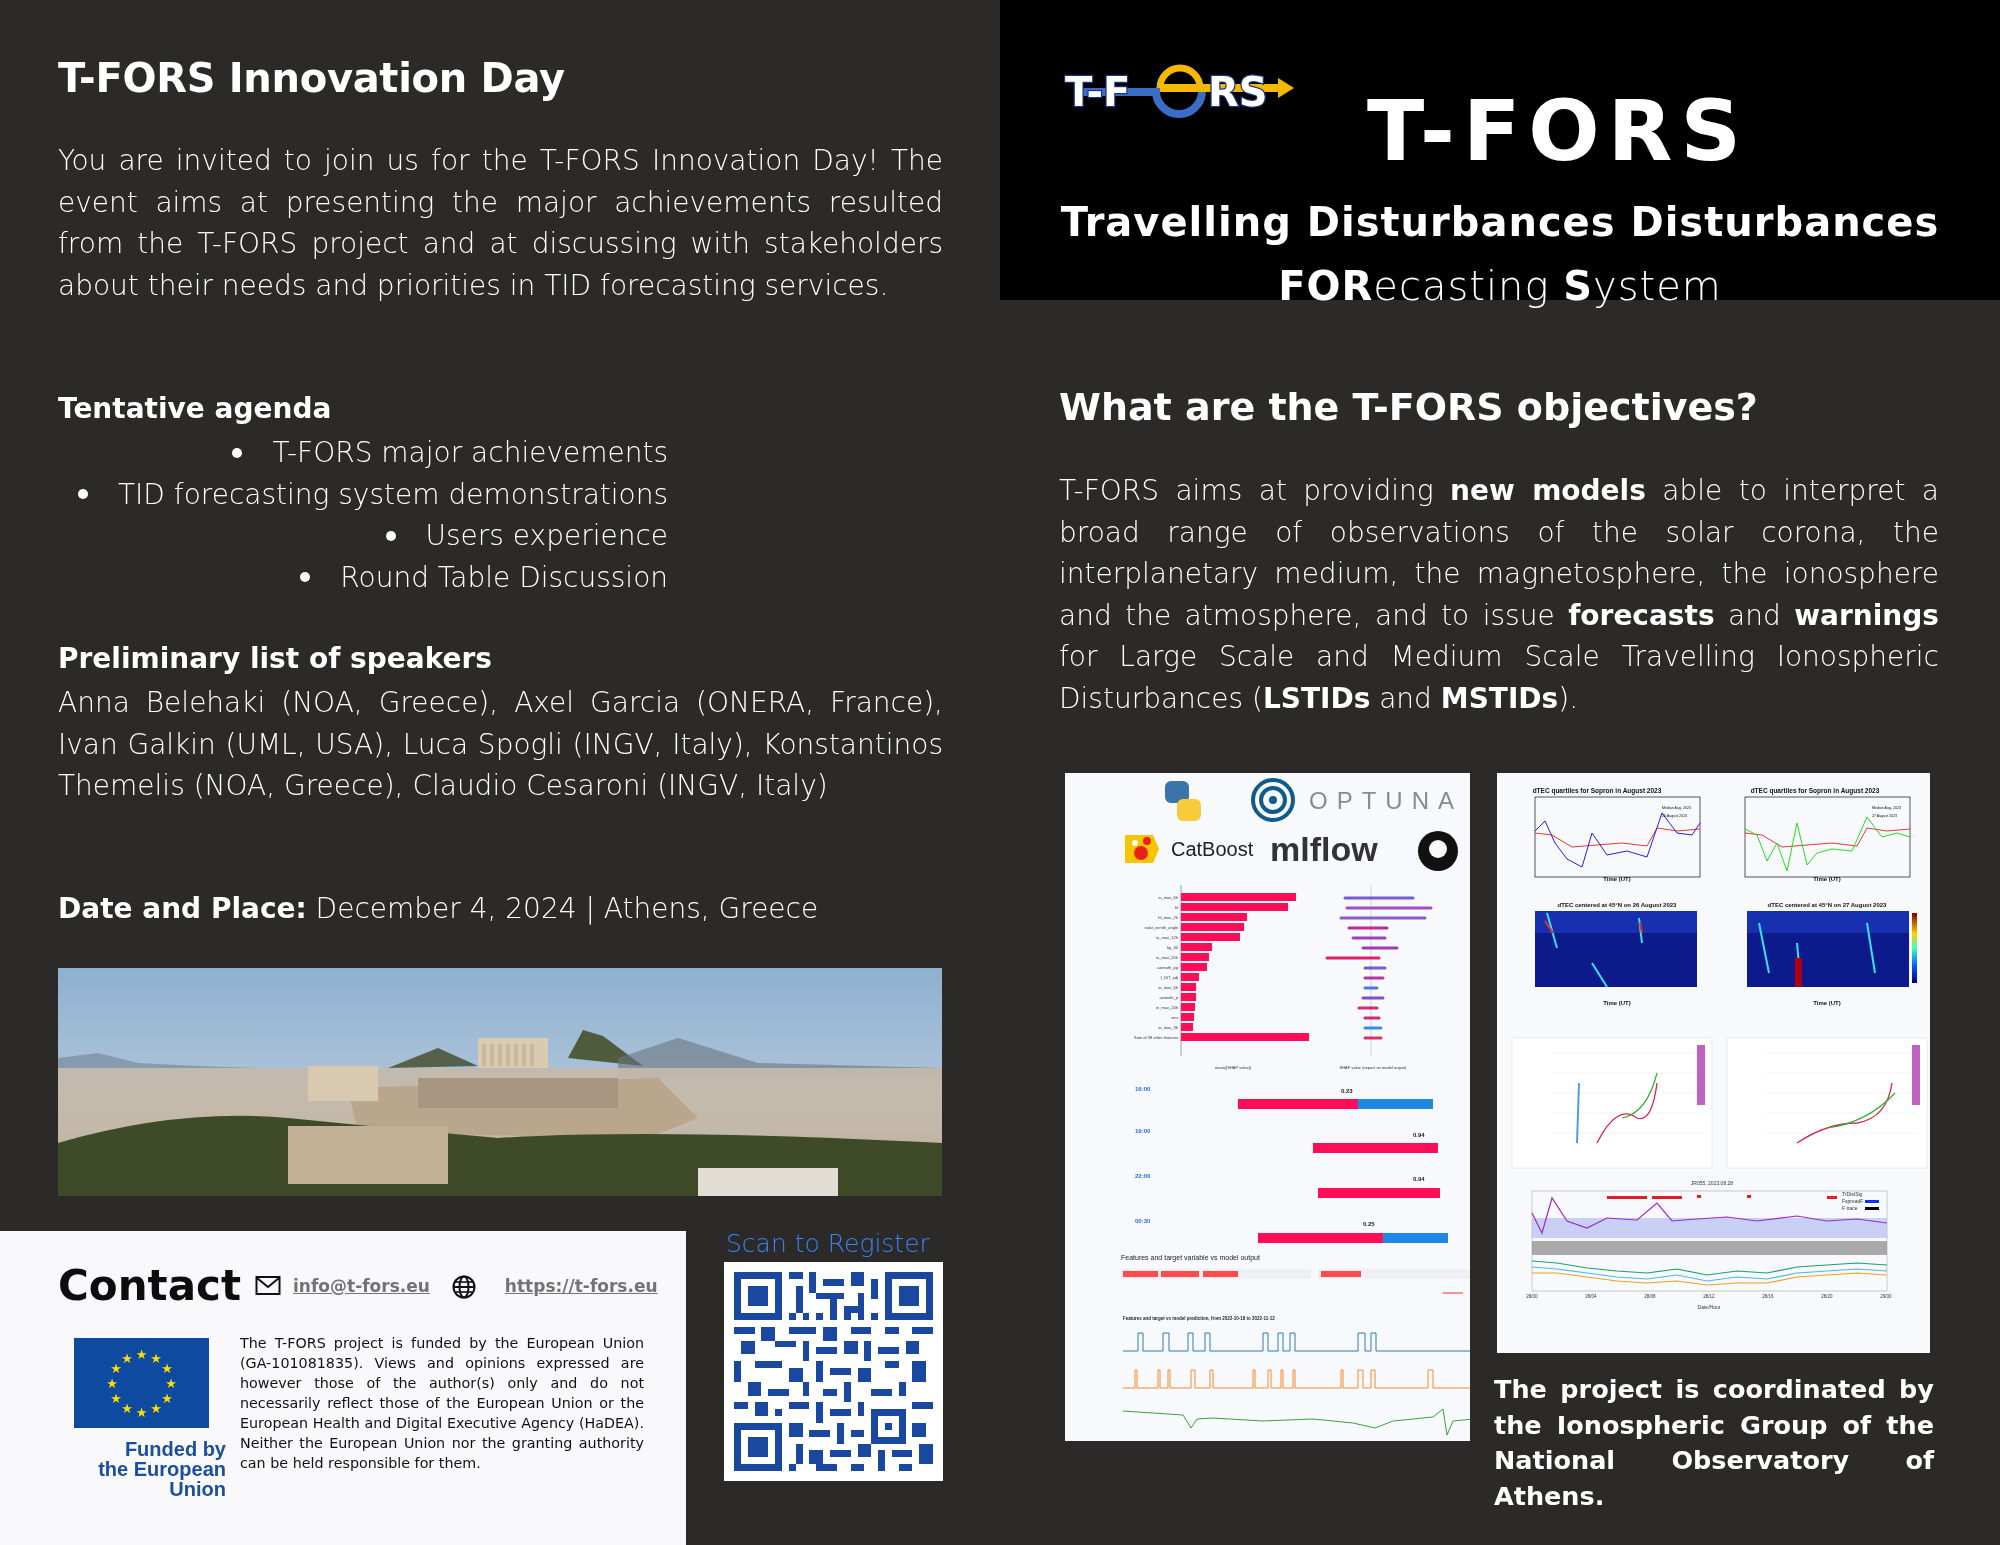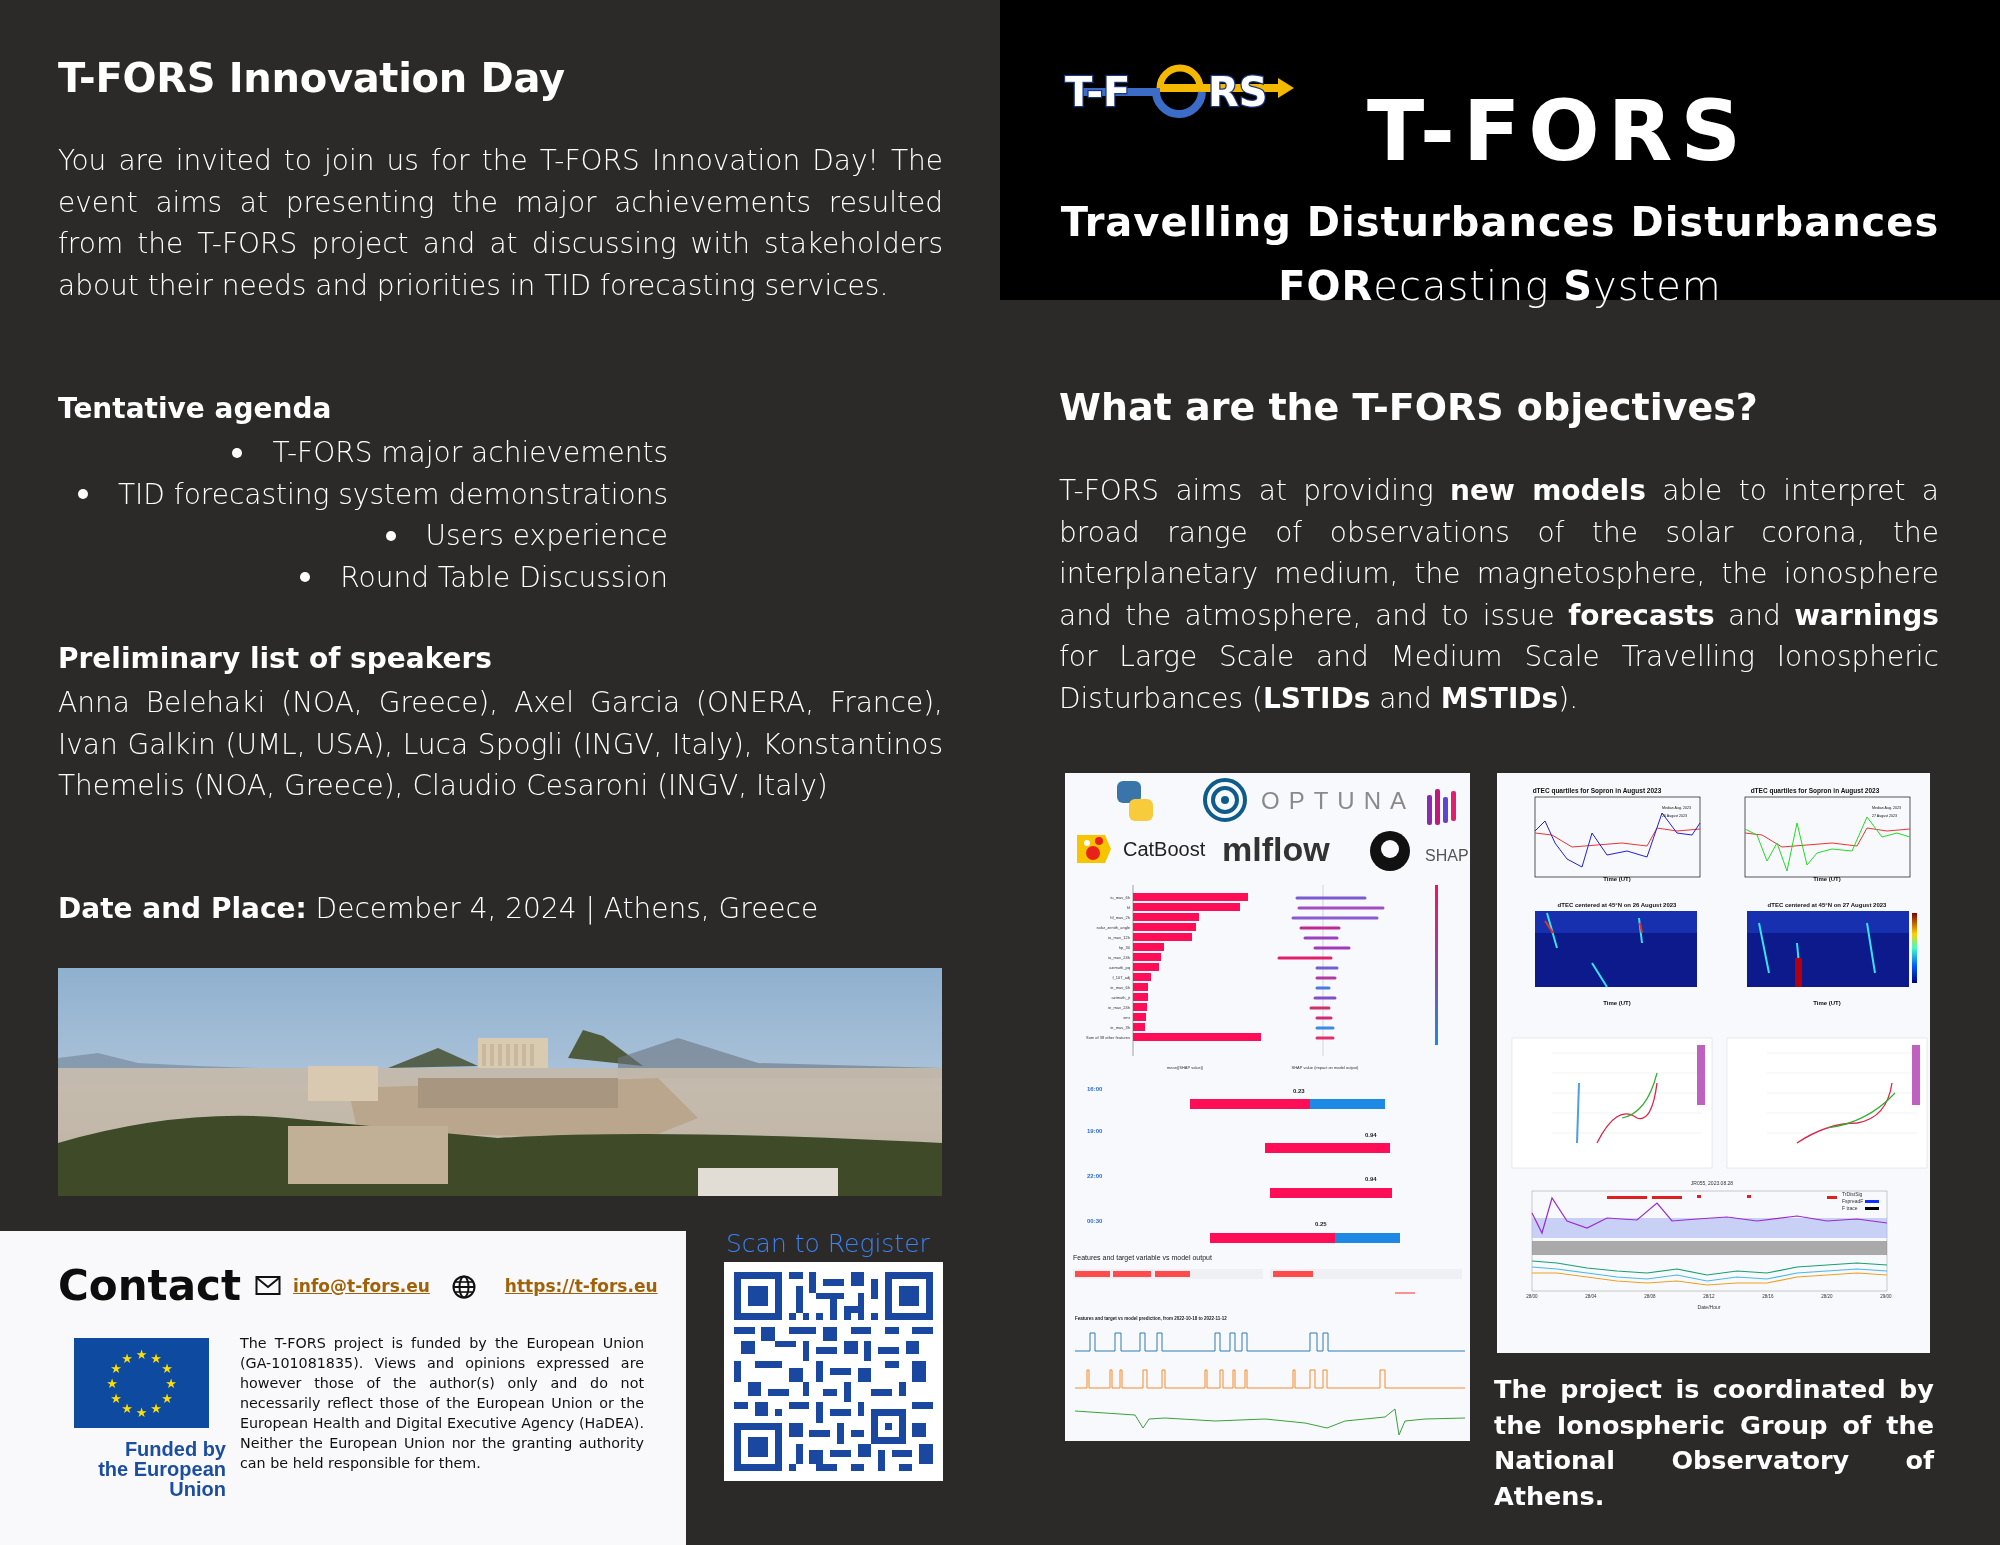--- a/index.html
+++ b/index.html
@@ -21,21 +21,21 @@
   .dateplace span.v { font-weight: 300; }
 
   .photo { position: absolute; left: 58px; top: 968px; width: 884px; height: 228px; overflow: hidden;
     background: linear-gradient(180deg, #8fb0cf 0%, #a9c1d8 45%, #c7c4bd 55%, #b5a48c 70%, #4d5a34 85%, #3a4426 100%); }
   .photo svg { position: absolute; left: 0; top: 0; }
 
   
   .contact-box { position: absolute; left: 0; top: 1231px; width: 686px; height: 314px; background: #f9f9fc; color: #111; }
   .contact-h { position: absolute; left: 58px; top: 30px; font-size: 42px; font-weight: bold; color: #0d0d0d; }
   .contact-row { position: absolute; left: 255px; top: 44px; display: flex; align-items: center; gap: 12px; }
-  .contact-row a { color: #a16207; font-weight: bold; font-size: 17px; text-decoration: underline; }
+  .contact-row a { color: #737373; font-weight: bold; font-size: 17px; text-decoration: underline; }
   .mail-icon, .globe-icon { width: 26px; height: 22px; display: inline-block; }
   .eu-flag { position: absolute; left: 74px; top: 107px; width: 135px; height: 90px; background: #0e4aa0; }
   .eu-cap { position: absolute; left: 56px; top: 208px; width: 170px; text-align: right; color: #1c4ea0; font-weight: bold; font-size: 20px; line-height: 20px; font-family: "Liberation Sans", sans-serif; }
   .disclaimer { position: absolute; left: 240px; top: 102px; width: 404px; font-size: 14.3px; line-height: 20px; text-align: justify; color: #111; }
 
   
   .qr-label { position: absolute; left: 726px; top: 1229px; font-size: 25px; color: #3b82f6; font-weight: 300; }
   .qr { position: absolute; left: 724px; top: 1262px; width: 219px; height: 219px; background: #fff; padding: 10px; }
 
   
@@ -43,21 +43,21 @@
   .logo { position: absolute; left: 60px; top: 58px; width: 240px; height: 60px; }
   .big-title { position: absolute; left: 0; top: 82px; width: 1000px; text-align: center; font-size: 84px; font-weight: bold; letter-spacing: 8px; padding-left: 60px; margin-left: 28px; }
   .subtitle { position: absolute; left: 0; top: 190px; width: 1000px; text-align: center; font-size: 40px; font-weight: bold; line-height: 64px; letter-spacing: 1px; }
   .subtitle .l { font-weight: 300; }
 
   
   .obj-h { position: absolute; left: 1059px; top: 385px; font-size: 38px; font-weight: bold; }
   .obj-text { position: absolute; left: 1059px; top: 470px; width: 880px; font-size: 28px; line-height: 41.5px; text-align: justify; font-weight: 300; }
   .obj-text b { font-weight: bold; }
 
-  .fig1 { position: absolute; left: 1065px; top: 773px; width: 405px; height: 668px; background: #f8f9fc; overflow: hidden; }
+  .fig1 { position: absolute; left: 1065px; top: 773px; width: 405px; height: 668px; background: #f8f9fc; overflow: hidden; padding-left: 48px; }
   .fig2 { position: absolute; left: 1497px; top: 773px; width: 433px; height: 580px; background: #f8f9fc; overflow: hidden; }
   .coord { position: absolute; left: 1494px; top: 1372px; width: 440px; font-size: 25.5px; line-height: 35.5px; text-align: justify; font-weight: bold; }
 
   .tiny { font-family: "Liberation Sans", sans-serif; }
 </style>
 </head>
 <body>
 
 <div class="left">
   <h1 class="title">T-FORS Innovation Day</h1>

